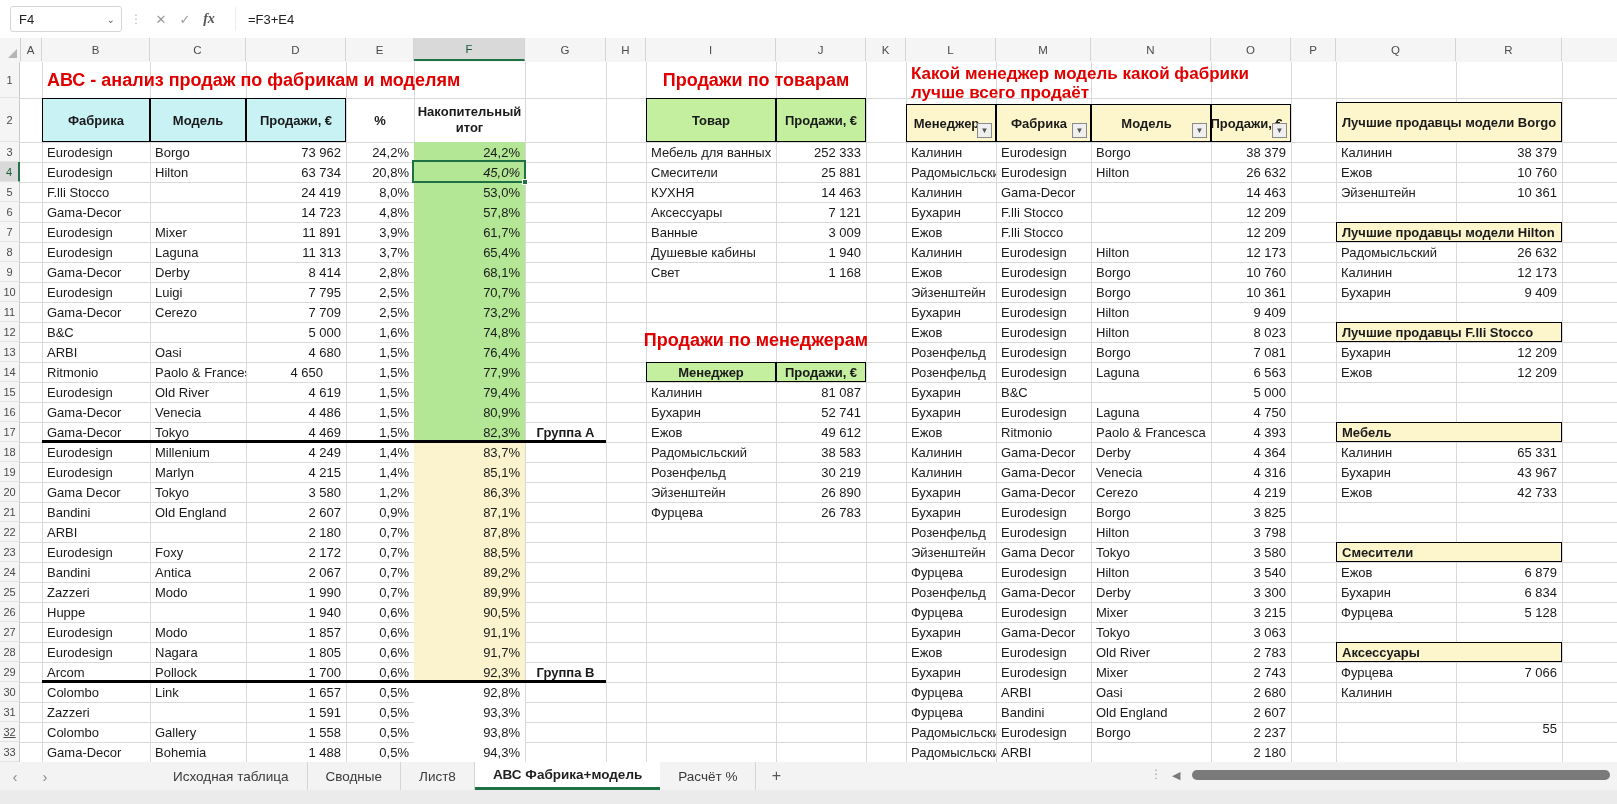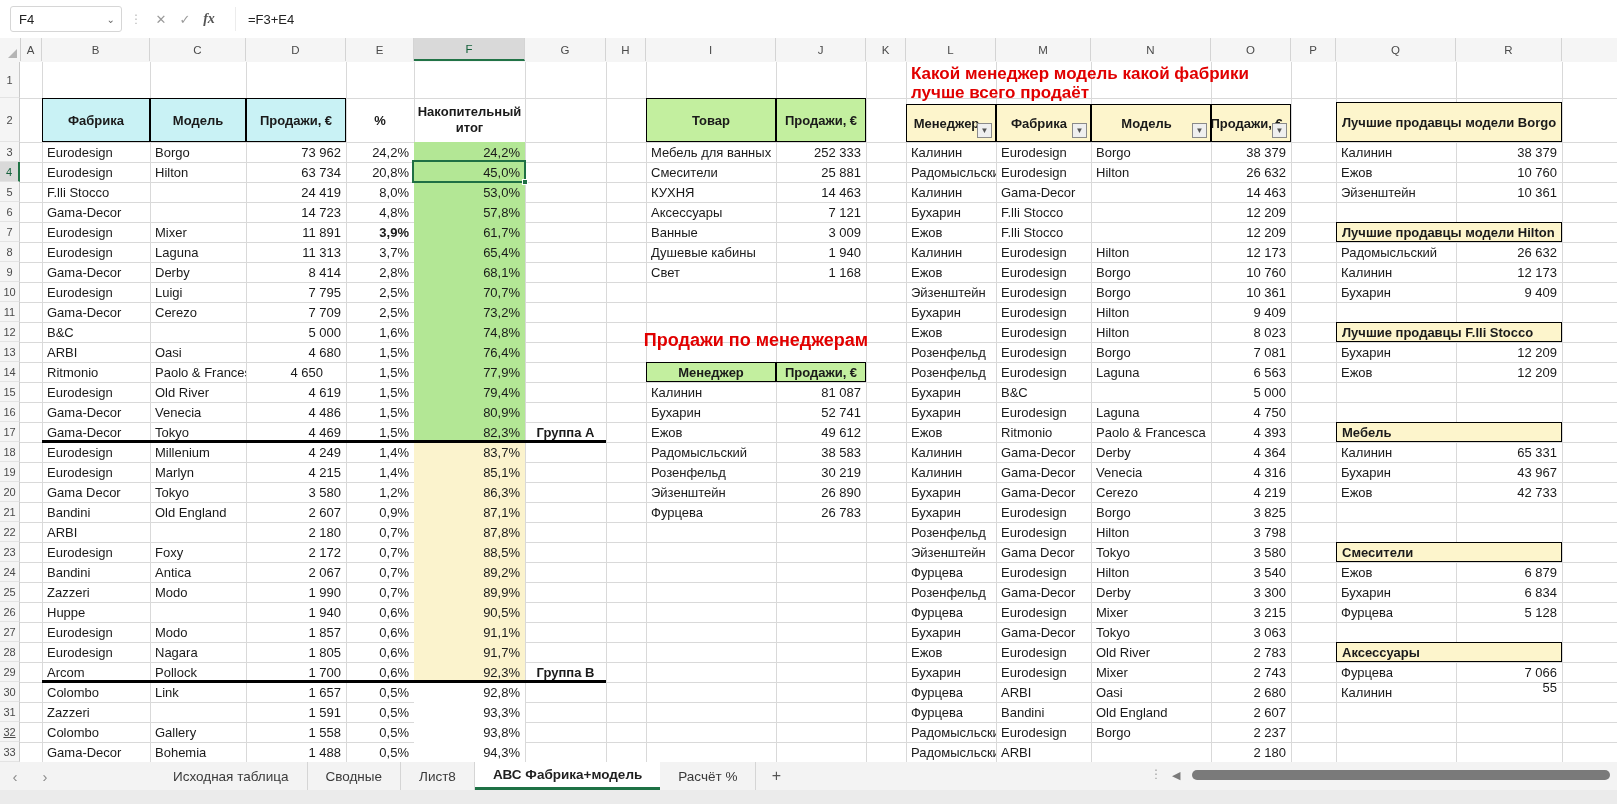--- a/index.html
+++ b/index.html
@@ -175,49 +175,50 @@
       <div class="gut" style="top: 500px; height: 20px;">24</div>
       <div class="gut" style="top: 520px; height: 20px;">25</div>
       <div class="gut" style="top: 540px; height: 20px;">26</div>
       <div class="gut" style="top: 560px; height: 20px;">27</div>
       <div class="gut" style="top: 580px; height: 20px;">28</div>
       <div class="gut" style="top: 600px; height: 20px;">29</div>
       <div class="gut" style="top: 620px; height: 20px;">30</div>
       <div class="gut" style="top: 640px; height: 20px;">31</div>
       <div class="gut" style="top: 660px; height: 20px; text-decoration: underline;">32</div>
       <div class="gut" style="top: 680px; height: 20px;">33</div>
+      <div class="cell b" style="left: 42px; top: 0px; width: 480px; height: 36px; color: rgb(225, 0, 0); font-size: 18px;">АВС - анализ продаж по фабрикам и моделям</div>
       <div class="cell b c boxed" style="left: 42px; top: 36px; width: 108px; height: 44px; background: rgb(201, 242, 245);">Фабрика</div>
       <div class="cell b c boxed" style="left: 150px; top: 36px; width: 96px; height: 44px; background: rgb(201, 242, 245);">Модель</div>
       <div class="cell b c boxed" style="left: 246px; top: 36px; width: 100px; height: 44px; background: rgb(201, 242, 245);">Продажи, €</div>
       <div class="cell b c" style="left: 346px; top: 36px; width: 68px; height: 44px;">%</div>
       <div class="cell b c wrap" style="left: 414px; top: 36px; width: 111px; height: 44px;">Накопительный итог</div>
       <div class="cell " style="left: 42px; top: 80px; width: 108px; height: 20px;">Eurodesign</div>
       <div class="cell " style="left: 150px; top: 80px; width: 96px; height: 20px;">Borgo</div>
       <div class="cell r" style="left: 246px; top: 80px; width: 100px; height: 20px;">73 962</div>
       <div class="cell r" style="left: 346px; top: 80px; width: 68px; height: 20px;">24,2%</div>
       <div class="cell r" style="left: 414px; top: 80px; width: 111px; height: 20px; background: rgb(179, 231, 149);">24,2%</div>
       <div class="cell " style="left: 42px; top: 100px; width: 108px; height: 20px;">Eurodesign</div>
       <div class="cell " style="left: 150px; top: 100px; width: 96px; height: 20px;">Hilton</div>
       <div class="cell r" style="left: 246px; top: 100px; width: 100px; height: 20px;">63 734</div>
       <div class="cell r" style="left: 346px; top: 100px; width: 68px; height: 20px;">20,8%</div>
-      <div class="cell r" style="left: 414px; top: 100px; width: 111px; height: 20px; background: rgb(179, 231, 149);">45,0%</div>
+      <div class="cell r" style="left: 414px; top: 100px; width: 111px; height: 20px; background: rgb(179, 231, 149); font-style: italic;">45,0%</div>
       <div class="cell " style="left: 42px; top: 120px; width: 108px; height: 20px;">F.lli Stocco</div>
       <div class="cell " style="left: 150px; top: 120px; width: 96px; height: 20px;"></div>
       <div class="cell r" style="left: 246px; top: 120px; width: 100px; height: 20px;">24 419</div>
       <div class="cell r" style="left: 346px; top: 120px; width: 68px; height: 20px;">8,0%</div>
       <div class="cell r" style="left: 414px; top: 120px; width: 111px; height: 20px; background: rgb(179, 231, 149);">53,0%</div>
       <div class="cell " style="left: 42px; top: 140px; width: 108px; height: 20px;">Gama-Decor</div>
       <div class="cell " style="left: 150px; top: 140px; width: 96px; height: 20px;"></div>
       <div class="cell r" style="left: 246px; top: 140px; width: 100px; height: 20px;">14 723</div>
       <div class="cell r" style="left: 346px; top: 140px; width: 68px; height: 20px;">4,8%</div>
       <div class="cell r" style="left: 414px; top: 140px; width: 111px; height: 20px; background: rgb(179, 231, 149);">57,8%</div>
       <div class="cell " style="left: 42px; top: 160px; width: 108px; height: 20px;">Eurodesign</div>
       <div class="cell " style="left: 150px; top: 160px; width: 96px; height: 20px;">Mixer</div>
       <div class="cell r" style="left: 246px; top: 160px; width: 100px; height: 20px;">11 891</div>
-      <div class="cell r" style="left: 346px; top: 160px; width: 68px; height: 20px; font-weight: bold;">3,9%</div>
+      <div class="cell r" style="left: 346px; top: 160px; width: 68px; height: 20px;">3,9%</div>
       <div class="cell r" style="left: 414px; top: 160px; width: 111px; height: 20px; background: rgb(179, 231, 149);">61,7%</div>
       <div class="cell " style="left: 42px; top: 180px; width: 108px; height: 20px;">Eurodesign</div>
       <div class="cell " style="left: 150px; top: 180px; width: 96px; height: 20px;">Laguna</div>
       <div class="cell r" style="left: 246px; top: 180px; width: 100px; height: 20px;">11 313</div>
       <div class="cell r" style="left: 346px; top: 180px; width: 68px; height: 20px;">3,7%</div>
       <div class="cell r" style="left: 414px; top: 180px; width: 111px; height: 20px; background: rgb(179, 231, 149);">65,4%</div>
       <div class="cell " style="left: 42px; top: 200px; width: 108px; height: 20px;">Gama-Decor</div>
       <div class="cell " style="left: 150px; top: 200px; width: 96px; height: 20px;">Derby</div>
       <div class="cell r" style="left: 246px; top: 200px; width: 100px; height: 20px;">8 414</div>
       <div class="cell r" style="left: 346px; top: 200px; width: 68px; height: 20px;">2,8%</div>
@@ -339,20 +340,21 @@
       <div class="cell r" style="left: 414px; top: 660px; width: 111px; height: 20px; background: rgb(255, 255, 255);">93,8%</div>
       <div class="cell " style="left: 42px; top: 680px; width: 108px; height: 20px;">Gama-Decor</div>
       <div class="cell " style="left: 150px; top: 680px; width: 96px; height: 20px;">Bohemia</div>
       <div class="cell r" style="left: 246px; top: 680px; width: 100px; height: 20px;">1 488</div>
       <div class="cell r" style="left: 346px; top: 680px; width: 68px; height: 20px;">0,5%</div>
       <div class="cell r" style="left: 414px; top: 680px; width: 111px; height: 20px; background: rgb(255, 255, 255);">94,3%</div>
       <div class="cell b c" style="left: 525px; top: 360px; width: 81px; height: 20px;">Группа А</div>
       <div class="thick" style="left: 42px; top: 378px; width: 564px;"></div>
       <div class="cell b c" style="left: 525px; top: 600px; width: 81px; height: 20px;">Группа В</div>
       <div class="thick" style="left: 42px; top: 618px; width: 564px;"></div>
+      <div class="cell b c" style="left: 646px; top: 0px; width: 220px; height: 36px; color: rgb(225, 0, 0); font-size: 18px;">Продажи по товарам</div>
       <div class="cell b c boxed" style="left: 646px; top: 36px; width: 130px; height: 44px; background: rgb(195, 239, 159);">Товар</div>
       <div class="cell b c boxed" style="left: 776px; top: 36px; width: 90px; height: 44px; background: rgb(195, 239, 159);">Продажи, €</div>
       <div class="cell " style="left: 646px; top: 80px; width: 130px; height: 20px;">Мебель для ванных</div>
       <div class="cell r" style="left: 776px; top: 80px; width: 90px; height: 20px;">252 333</div>
       <div class="cell " style="left: 646px; top: 100px; width: 130px; height: 20px;">Смесители</div>
       <div class="cell r" style="left: 776px; top: 100px; width: 90px; height: 20px;">25 881</div>
       <div class="cell " style="left: 646px; top: 120px; width: 130px; height: 20px;">КУХНЯ</div>
       <div class="cell r" style="left: 776px; top: 120px; width: 90px; height: 20px;">14 463</div>
       <div class="cell " style="left: 646px; top: 140px; width: 130px; height: 20px;">Аксессуары</div>
       <div class="cell r" style="left: 776px; top: 140px; width: 90px; height: 20px;">7 121</div>
@@ -543,21 +545,21 @@
       <div class="cell " style="left: 1336px; top: 500px; width: 120px; height: 20px;">Ежов</div>
       <div class="cell r" style="left: 1456px; top: 500px; width: 106px; height: 20px;">6 879</div>
       <div class="cell " style="left: 1336px; top: 520px; width: 120px; height: 20px;">Бухарин</div>
       <div class="cell r" style="left: 1456px; top: 520px; width: 106px; height: 20px;">6 834</div>
       <div class="cell " style="left: 1336px; top: 540px; width: 120px; height: 20px;">Фурцева</div>
       <div class="cell r" style="left: 1456px; top: 540px; width: 106px; height: 20px;">5 128</div>
       <div class="cell b boxed" style="left: 1336px; top: 580px; width: 226px; height: 20px; background: rgb(253, 245, 204);">Аксессуары</div>
       <div class="cell " style="left: 1336px; top: 600px; width: 120px; height: 20px;">Фурцева</div>
       <div class="cell r" style="left: 1456px; top: 600px; width: 106px; height: 20px;">7 066</div>
       <div class="cell " style="left: 1336px; top: 620px; width: 120px; height: 20px;">Калинин</div>
-      <div class="cell r" style="left: 1456px; top: 615px; width: 106px; height: 20px;">55</div>
+      <div class="cell r" style="left: 1456px; top: 656px; width: 106px; height: 20px;">55</div>
       <div id="sel-cell" style="left: 412px; top: 98px; width: 114px; height: 23px;"></div>
       <div id="sel-handle" style="left: 522px; top: 117px;"></div>
     </div>
 
   <div id="tabbar">
     <div class="navarr">‹</div>
     <div class="navarr">›</div>
     <div id="tabs">
         <div class="tab">Исходная таблица</div>
         <div class="tab">Сводные</div>

